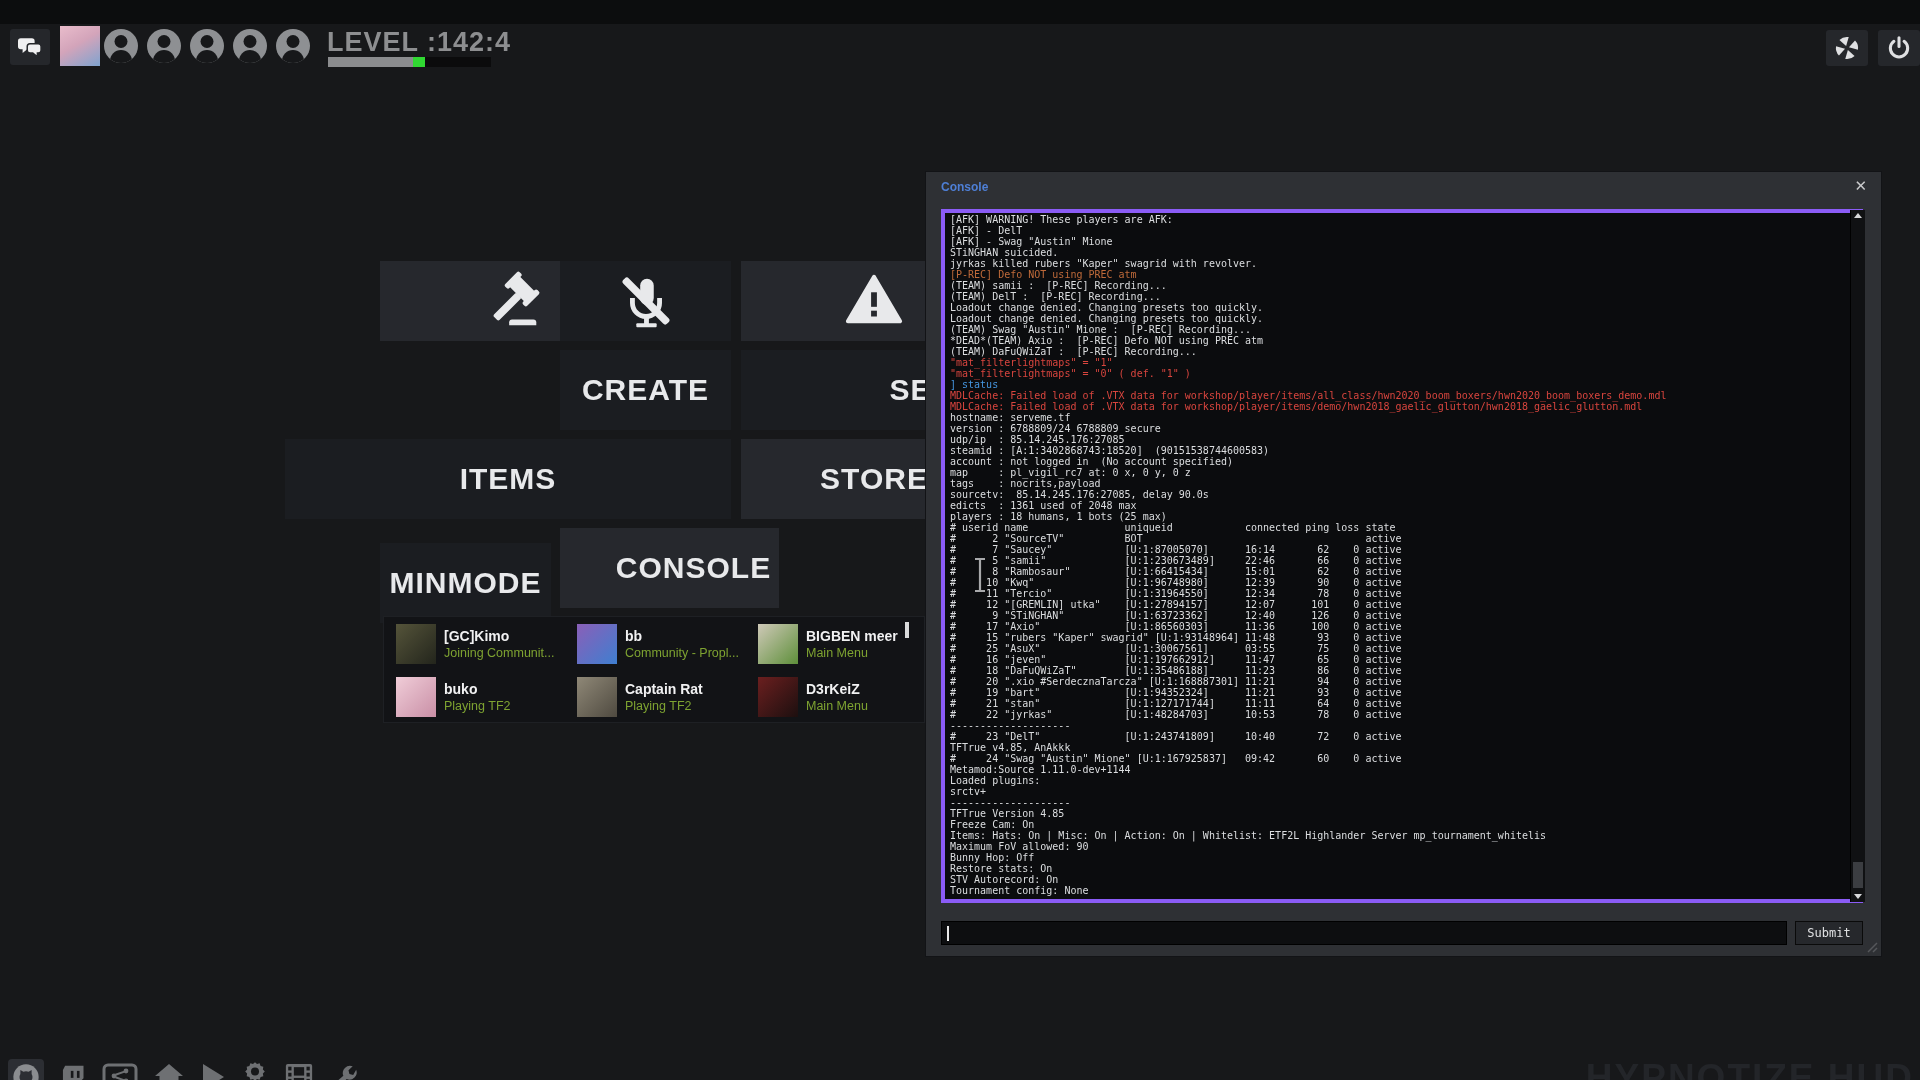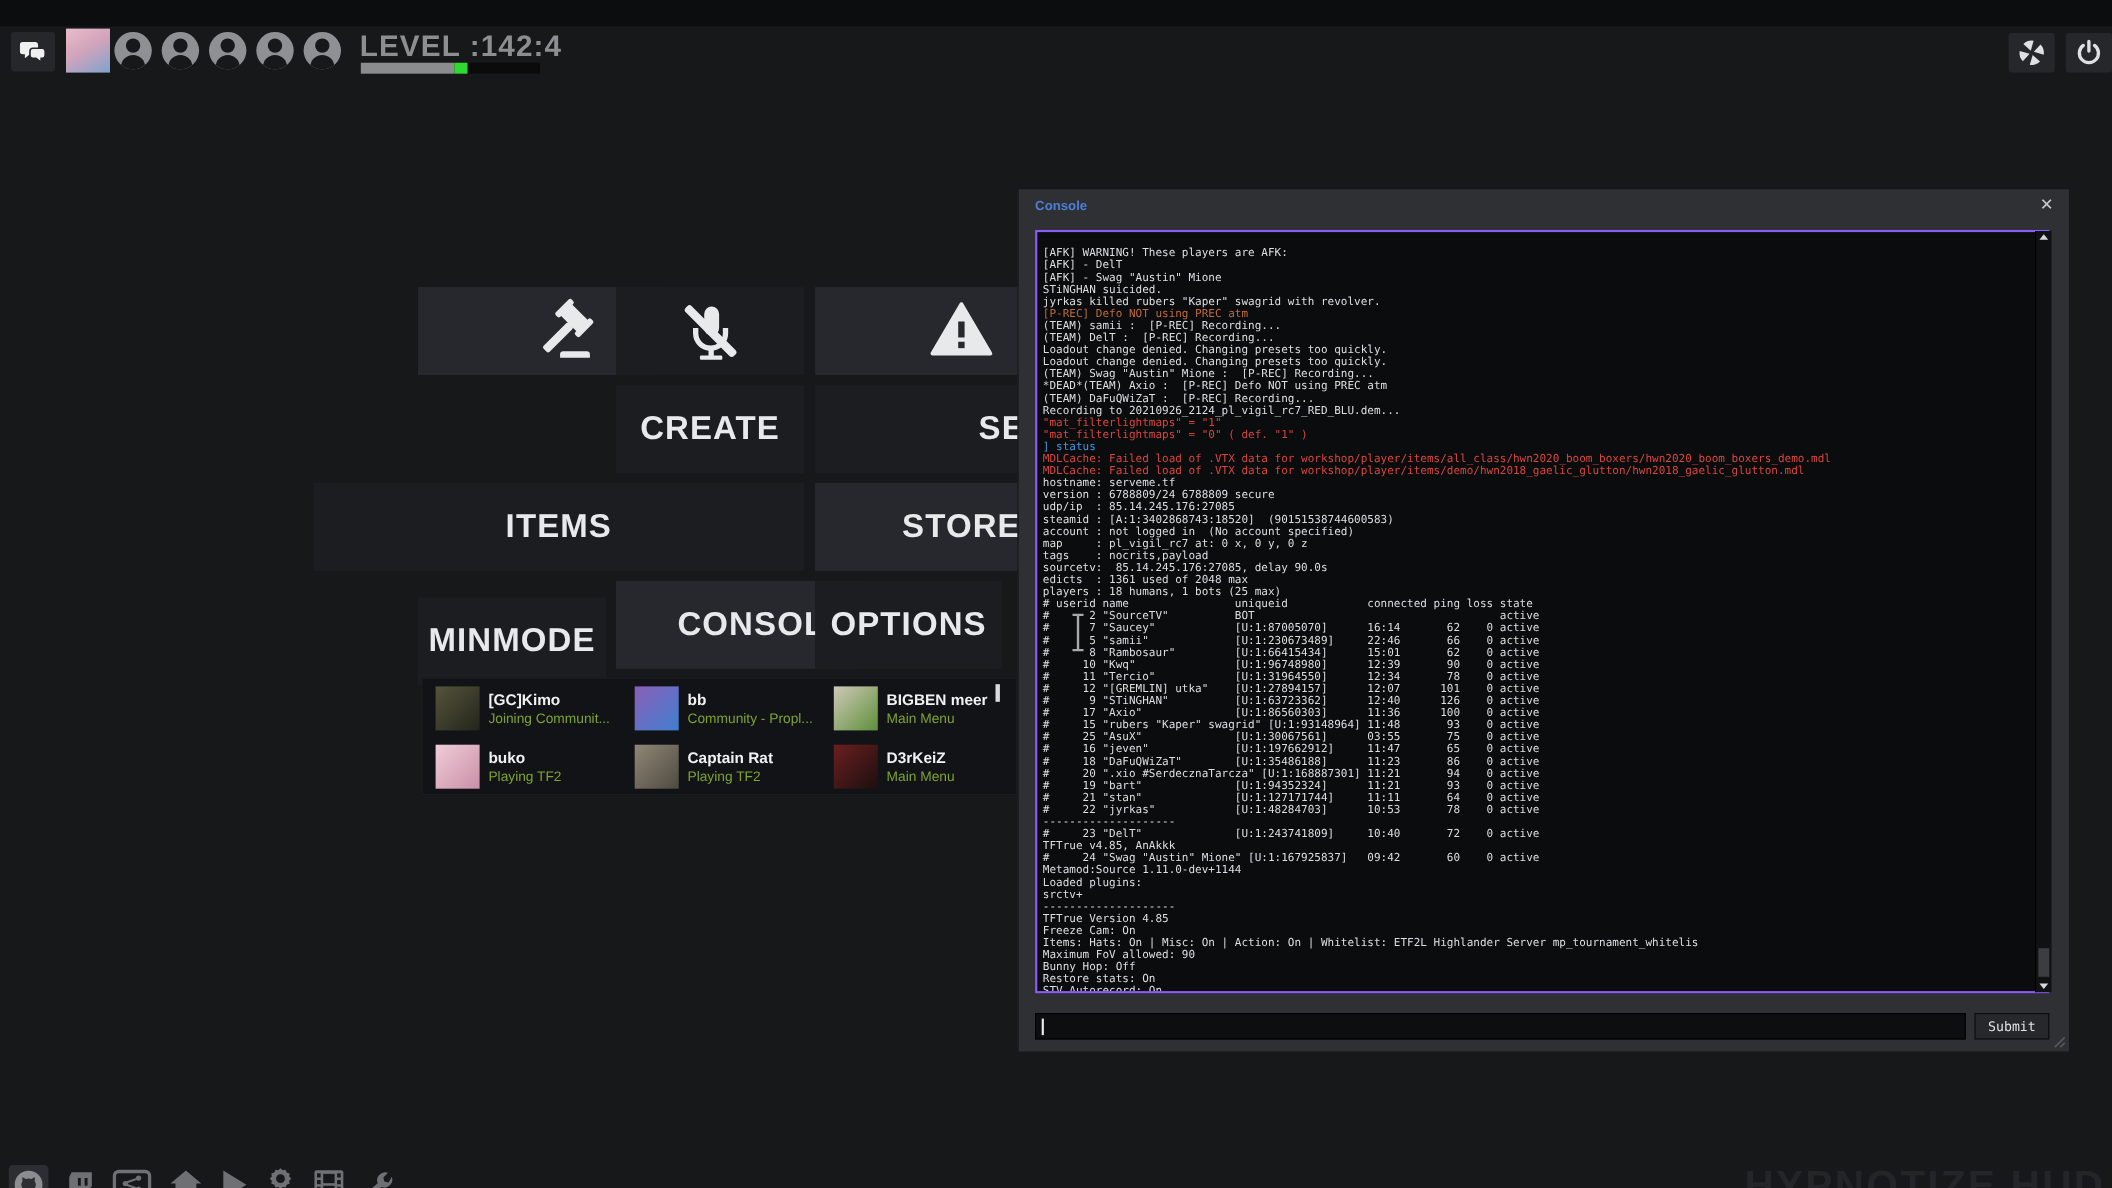--- a/index.html
+++ b/index.html
@@ -36,21 +36,21 @@
   .fname{font-size:14px;font-weight:bold;color:#f1f1f2;line-height:20px;}
   .fstatus{font-size:12.5px;color:#7ea331;line-height:15px;}
   .fscroll{left:905px;top:598px;width:4px;height:16px;background:#dadbdc;}
 
   
   .console-win{left:925px;top:147px;width:957px;height:786px;background:#2e3034;border:1px solid #121316;
                box-sizing:border-box;z-index:10;}
   .console-title{position:absolute;left:15px;top:8px;font-size:12px;font-weight:bold;color:#4e7fd6;}
   .console-close{position:absolute;right:14px;top:5px;font-size:15px;color:#c9cacc;cursor:default;}
   .console-text{position:absolute;left:15px;top:37px;width:922px;height:694px;background:#0b0c0e;
-                border:2px solid #8b5cf6;box-sizing:border-box;padding:14px 5px;overflow:hidden;
+                border:4px solid #8b5cf6;box-sizing:border-box;padding:1px 5px;overflow:hidden;
                 font-family:"DejaVu Sans Mono", monospace;font-size:10px;line-height:11px;color:#dcdee0;}
   .cline{white-space:pre;}
   .c-o{color:#bf6a3a;} .c-r{color:#d8453e;} .c-b{color:#4596e0;}
   .cscroll{position:absolute;right:16px;top:38px;width:14px;height:692px;background:#101113;border-left:1px solid #000;}
   .cscroll .thumb{position:absolute;left:2px;bottom:14px;width:10px;height:26px;background:#3b3d41;}
   .arrow-up{position:absolute;left:3px;top:3px;width:0;height:0;border-left:4px solid transparent;
             border-right:4px solid transparent;border-bottom:5px solid #d7d8da;}
   .arrow-dn{position:absolute;left:3px;bottom:3px;width:0;height:0;border-left:4px solid transparent;
             border-right:4px solid transparent;border-top:5px solid #d7d8da;}
   .console-input{position:absolute;left:15px;top:749px;width:846px;height:24px;background:#0d0e10;
@@ -153,23 +153,20 @@
   <div class="abs mbtn lit" style="left:741px;top:415px;width:170px;height:80px">
     <span>STORE</span>
   </div>
 
   <div class="abs mbtn" style="left:380px;top:519px;width:171px;height:80px">
     <span>MINMODE</span>
   </div>
   <div class="abs mbtn lit" style="left:560px;top:504px;width:171px;height:80px">
     <span>CONSOLE</span>
   </div>
-  <div class="abs mbtn" style="left:741px;top:504px;width:170px;height:80px">
-    <span>OPTIONS</span>
-  </div>
 
   <div class="abs friends">
 
   <div class="ftile">
       <div class="favatar" style="background: linear-gradient(135deg, rgb(85, 84, 58), rgb(35, 37, 28));"></div>
       <div class="finfo">
         <div class="fname">[GC]Kimo</div>
         <div class="fstatus">Joining Communit...</div>
       </div>
     </div>
@@ -223,21 +220,20 @@
         <div class="cline">STiNGHAN suicided.</div>
         <div class="cline">jyrkas killed rubers "Kaper" swagrid with revolver.</div>
         <div class="cline c-o">[P-REC] Defo NOT using PREC atm</div>
         <div class="cline">(TEAM) samii :  [P-REC] Recording...</div>
         <div class="cline">(TEAM) DelT :  [P-REC] Recording...</div>
         <div class="cline">Loadout change denied. Changing presets too quickly.</div>
         <div class="cline">Loadout change denied. Changing presets too quickly.</div>
         <div class="cline">(TEAM) Swag "Austin" Mione :  [P-REC] Recording...</div>
         <div class="cline">*DEAD*(TEAM) Axio :  [P-REC] Defo NOT using PREC atm</div>
         <div class="cline">(TEAM) DaFuQWiZaT :  [P-REC] Recording...</div>
-        <div class="cline">Recording to 20210926_2124_pl_vigil_rc7_RED_BLU.dem...</div>
         <div class="cline c-r">"mat_filterlightmaps" = "1"</div>
         <div class="cline c-r">"mat_filterlightmaps" = "0" ( def. "1" )</div>
         <div class="cline c-b">] status</div>
         <div class="cline c-r">MDLCache: Failed load of .VTX data for workshop/player/items/all_class/hwn2020_boom_boxers/hwn2020_boom_boxers_demo.mdl</div>
         <div class="cline c-r">MDLCache: Failed load of .VTX data for workshop/player/items/demo/hwn2018_gaelic_glutton/hwn2018_gaelic_glutton.mdl</div>
         <div class="cline">hostname: serveme.tf</div>
         <div class="cline">version : 6788809/24 6788809 secure</div>
         <div class="cline">udp/ip  : 85.14.245.176:27085</div>
         <div class="cline">steamid : [A:1:3402868743:18520]  (90151538744600583)</div>
         <div class="cline">account : not logged in  (No account specified)</div>

